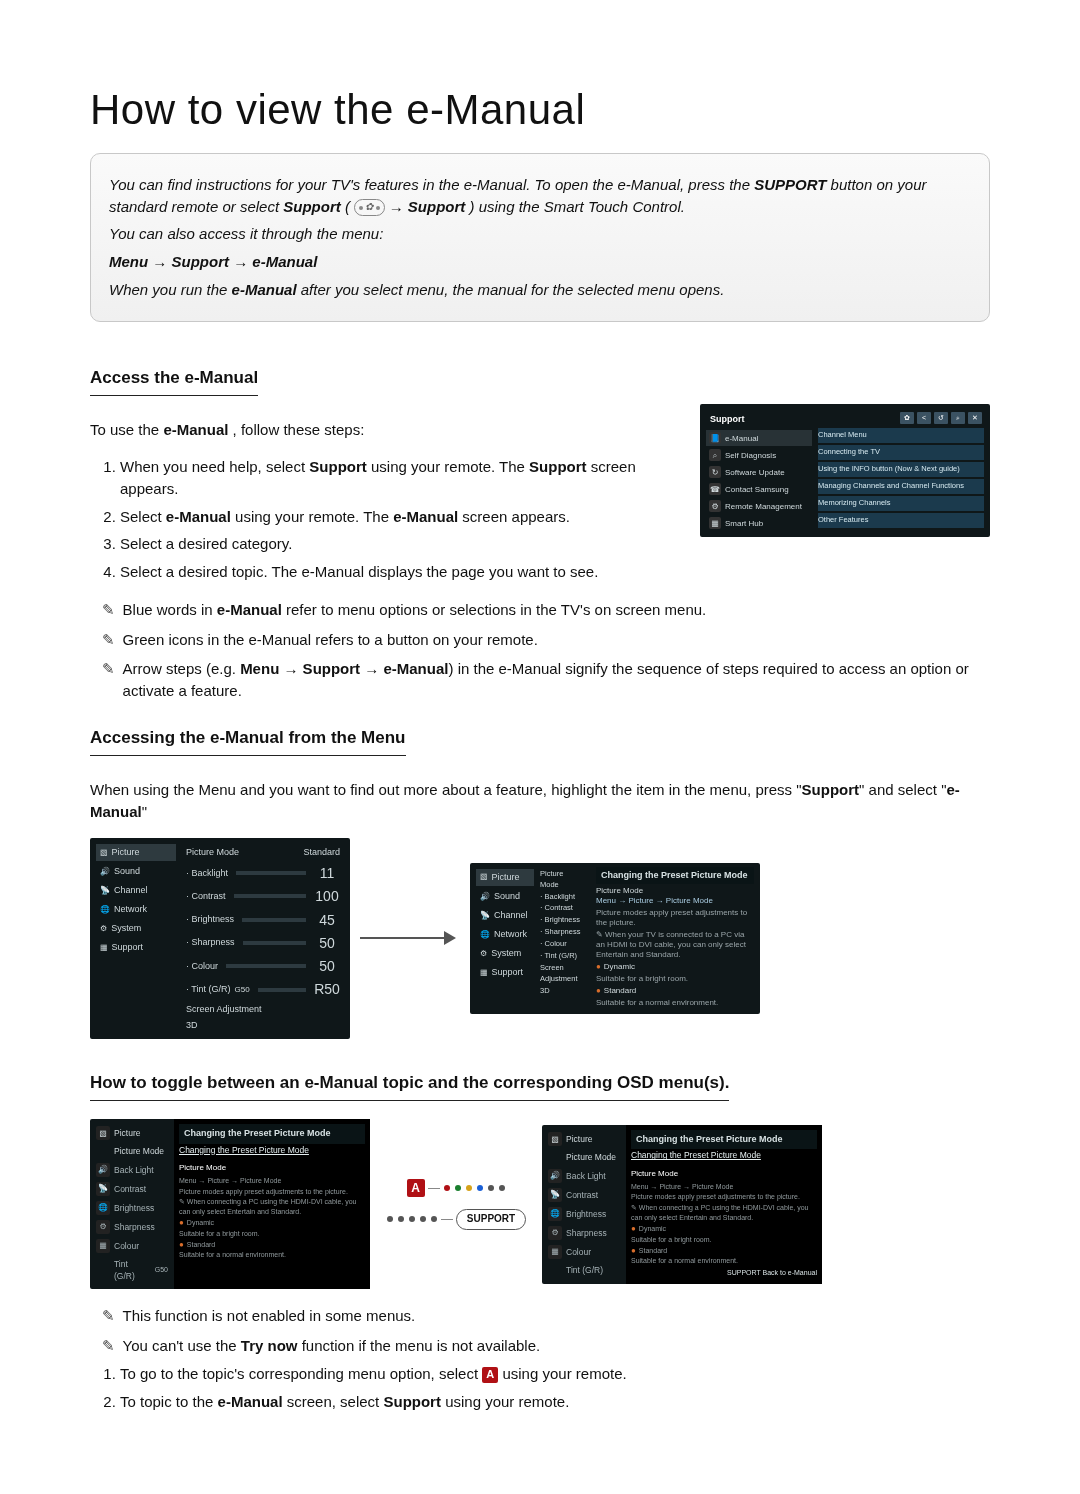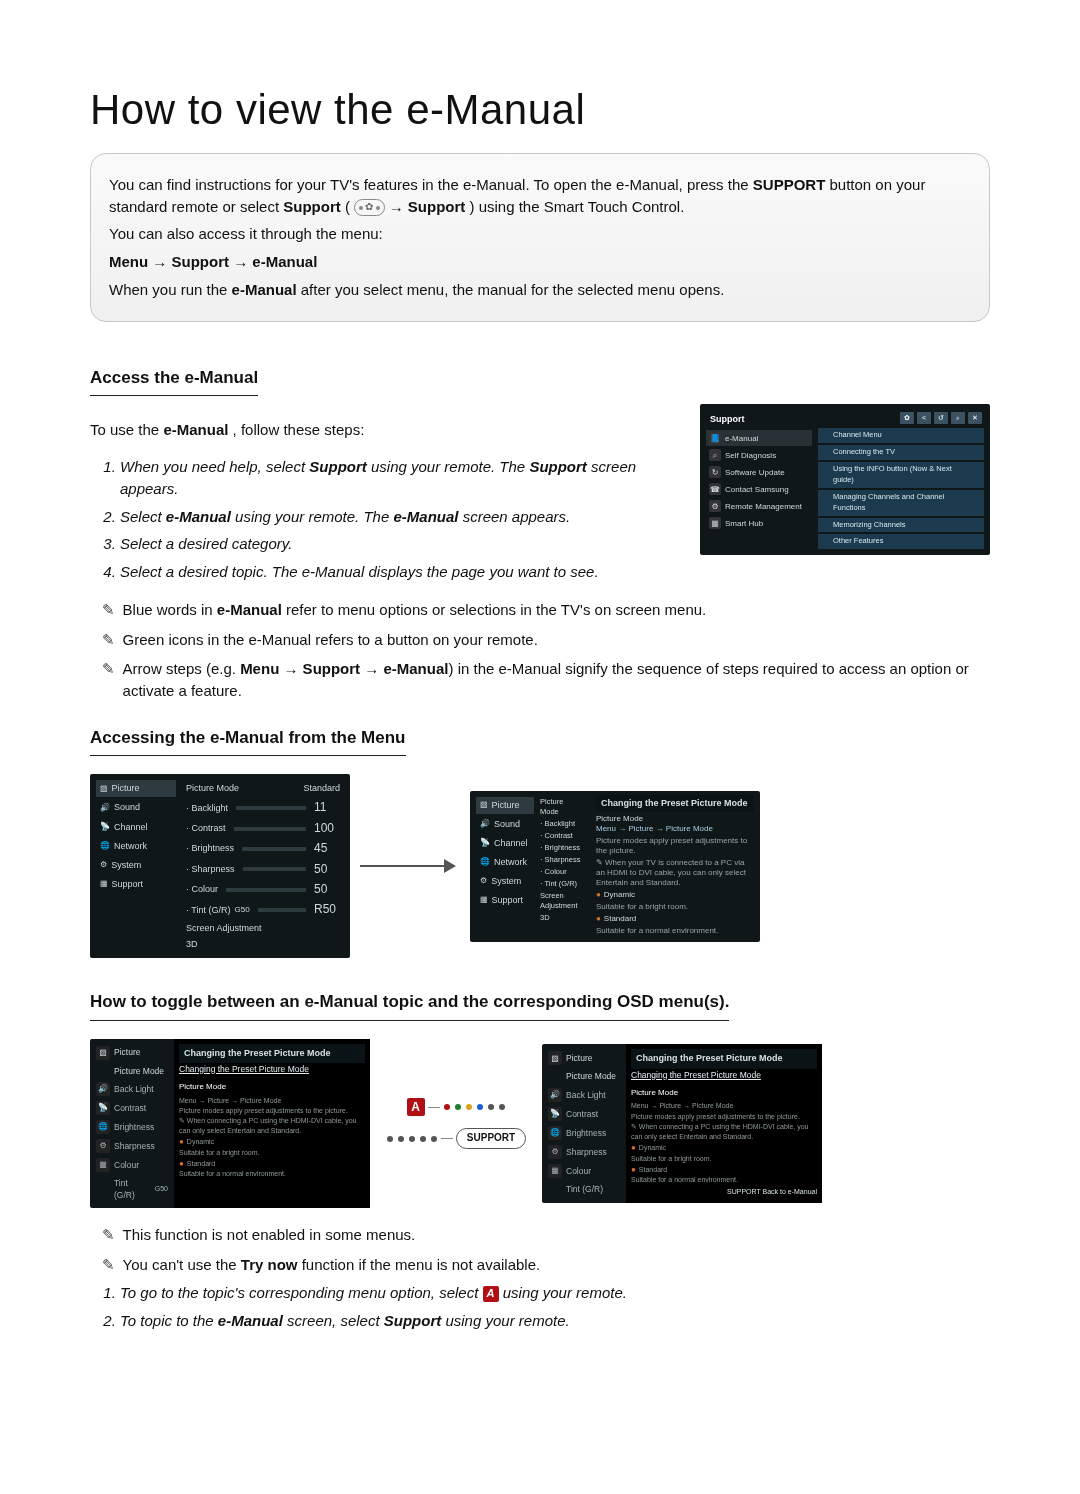--- a/index.html
+++ b/index.html
@@ -17,39 +17,40 @@
     padding: 40px 90px 30px 90px;
   }
   h1 {
     font-weight: 300;
     font-size: 42px;
     margin: 40px 0 12px 0;
     letter-spacing: 0.5px;
   }
   .intro-card {
     border: 1px solid #c8c8c8;
-    border-radius: 16px;
+    border-radius: 10px;
     padding: 14px 18px;
     background: linear-gradient(#fafafa,#f0f0f0);
     margin-bottom: 22px;
+    font-style: italic;
   }
   .intro-card p { margin: 6px 0; }
   .section-title {
     font-weight: bold;
     font-size: 17px;
     margin: 22px 0 8px 0;
     padding-bottom: 5px;
     display: inline-block;
     border-bottom: 1px solid #222;
   }
   .cols { display: flex; gap: 18px; }
   .col-text { flex: 1 1 auto; }
   .col-img { flex: 0 0 auto; }
   ol.steps { margin: 6px 0 8px 0; padding-left: 30px; }
-  ol.steps li { margin: 6px 0; font-style: italic; }
+  ol.steps li { margin: 6px 0; }
   .note { display:flex; gap:8px; margin:8px 0 2px 12px; align-items:flex-start; }
   .note-icon { font-size:15px; color:#444; line-height:1.2; margin-top:2px; }
   .row-figs { display:flex; align-items:center; gap:10px; margin:10px 0; }
   .arrow {
     flex: 0 0 auto;
     width: 100px;
     height: 10px;
     position: relative;
   }
   .arrow::before {
@@ -80,40 +81,40 @@
   .tv-sidebar { width:80px; display:flex; flex-direction:column; gap:2px; }
   .tv-sidebar .item { display:flex; align-items:center; gap:4px; padding:2px 4px; }
   .tv-sidebar .item.active { background:#2e3a3f; }
   .tv-sidebar .icon { font-size:8px; }
   .tv-panel { flex:1; display:flex; flex-direction:column; gap:1px; }
   .tv-panel-head { display:flex; justify-content:space-between; padding:2px 4px; }
   .tv-row { display:flex; justify-content:space-between; align-items:center; padding:1px 4px; gap:4px; }
   .tv-row .bar {
     flex:1; height:4px; background:#2d3a40; margin:0 4px; position:relative;
   }
-  .tv-row .val { width:26px; text-align:left; font-size:12px; }
+  .tv-row .val { width:26px; text-align:center; font-size:14px; }
   .emanual-card { width:290px; }
   .emanual-head { background:#0a1416; color:#d6e0e2; font-size:9px; padding:3px 5px; font-weight:bold; }
   .emanual-body { width:170px; padding:4px 6px; font-size:8px; line-height:1.25; }
   .emanual-body .mpath { font-size:8px; color:#a9cbe0; }
   .emanual-body .txt { color:#99a4a8; margin:2px 0; }
   .bullet { color:#d86d2b; margin-right:3px; font-size:8px; }
   .support-shot { width:290px; display:flex; gap:6px; }
   .support-left { width:106px; display:flex; flex-direction:column; gap:1px; }
   .support-left .hdr { color:#fff; font-size:9px; padding:3px 4px; font-weight:bold; }
   .support-left .srow { display:flex; align-items:center; gap:4px; padding:2px 3px; font-size:8px; }
   .support-left .srow.active { background:#283236; }
   .support-left .sicon {
     width:12px; height:12px; border-radius:2px; background:#333; display:inline-flex;
     align-items:center; justify-content:center; font-size:8px;
   }
   .support-right { flex:1; display:flex; flex-direction:column; gap:2px; }
   .support-right .toolbar { display:flex; gap:3px; justify-content:flex-end; padding:2px; }
   .tb-btn { width:14px; height:12px; background:#3b5262; border-radius:1px; font-size:7px; display:flex; align-items:center; justify-content:center; color:#fff; }
-  .support-right .rlabel { background:#1b3a4d; color:#d5e8ef; font-size:7.5px; padding:2px 15px; }
+  .support-right .rlabel { background:#1b3a4d; color:#d5e8ef; font-size:7.5px; padding:2px 0; }
   .osd-figs { display:flex; align-items:center; gap:6px; margin:10px 0 16px 0; }
   .osd-sidebar { width:84px; display:flex; flex-direction:column; gap:1px; }
   .osd-sidebar .item { display:flex; align-items:center; gap:4px; color:#a7b3b7; font-size:8.5px; padding:2px 3px; }
   .osd-sidebar .item.active { color:#cfd8db; }
   .osd-sidebar .icon {
     width:14px; height:14px; background:#222; border-radius:2px;
     display:inline-flex; align-items:center; justify-content:center; font-size:8px;
   }
   .osd-detail { flex:1; background:#000; padding:5px; }
   .osd-detail .hd { font-size:8.5px; color:#e4eef0; padding-bottom:3px; text-decoration:underline; }
@@ -246,20 +247,23 @@
     <span class="note-icon">✎</span>
     <span>Green icons in the e-Manual refers to a button on your remote.</span>
   </div>
   <div class="note">
     <span class="note-icon">✎</span>
     <span><span>Arrow steps (e.g. </span><b>Menu → Support → e-Manual</b><span>) in the e-Manual signify the sequence of steps required to access an option or activate a feature.</span></span>
   </div>
 
   
   <div class="section-title">Accessing the e-Manual from the Menu</div>
+  <p>
+    <span>When using the Menu and you want to find out more about a feature, highlight the item in the menu, press "</span><b>Support</b><span>" and select "</span><b>e-Manual</b><span>"</span>
+  </p>
 
   
   <div class="row-figs">
 
     <div class="fig-card" style="width:260px;">
       <div class="tv-menu">
         <div class="tv-sidebar">
           <div class="item active">
               <span class="icon">▧</span>
               <span>Picture</span>

